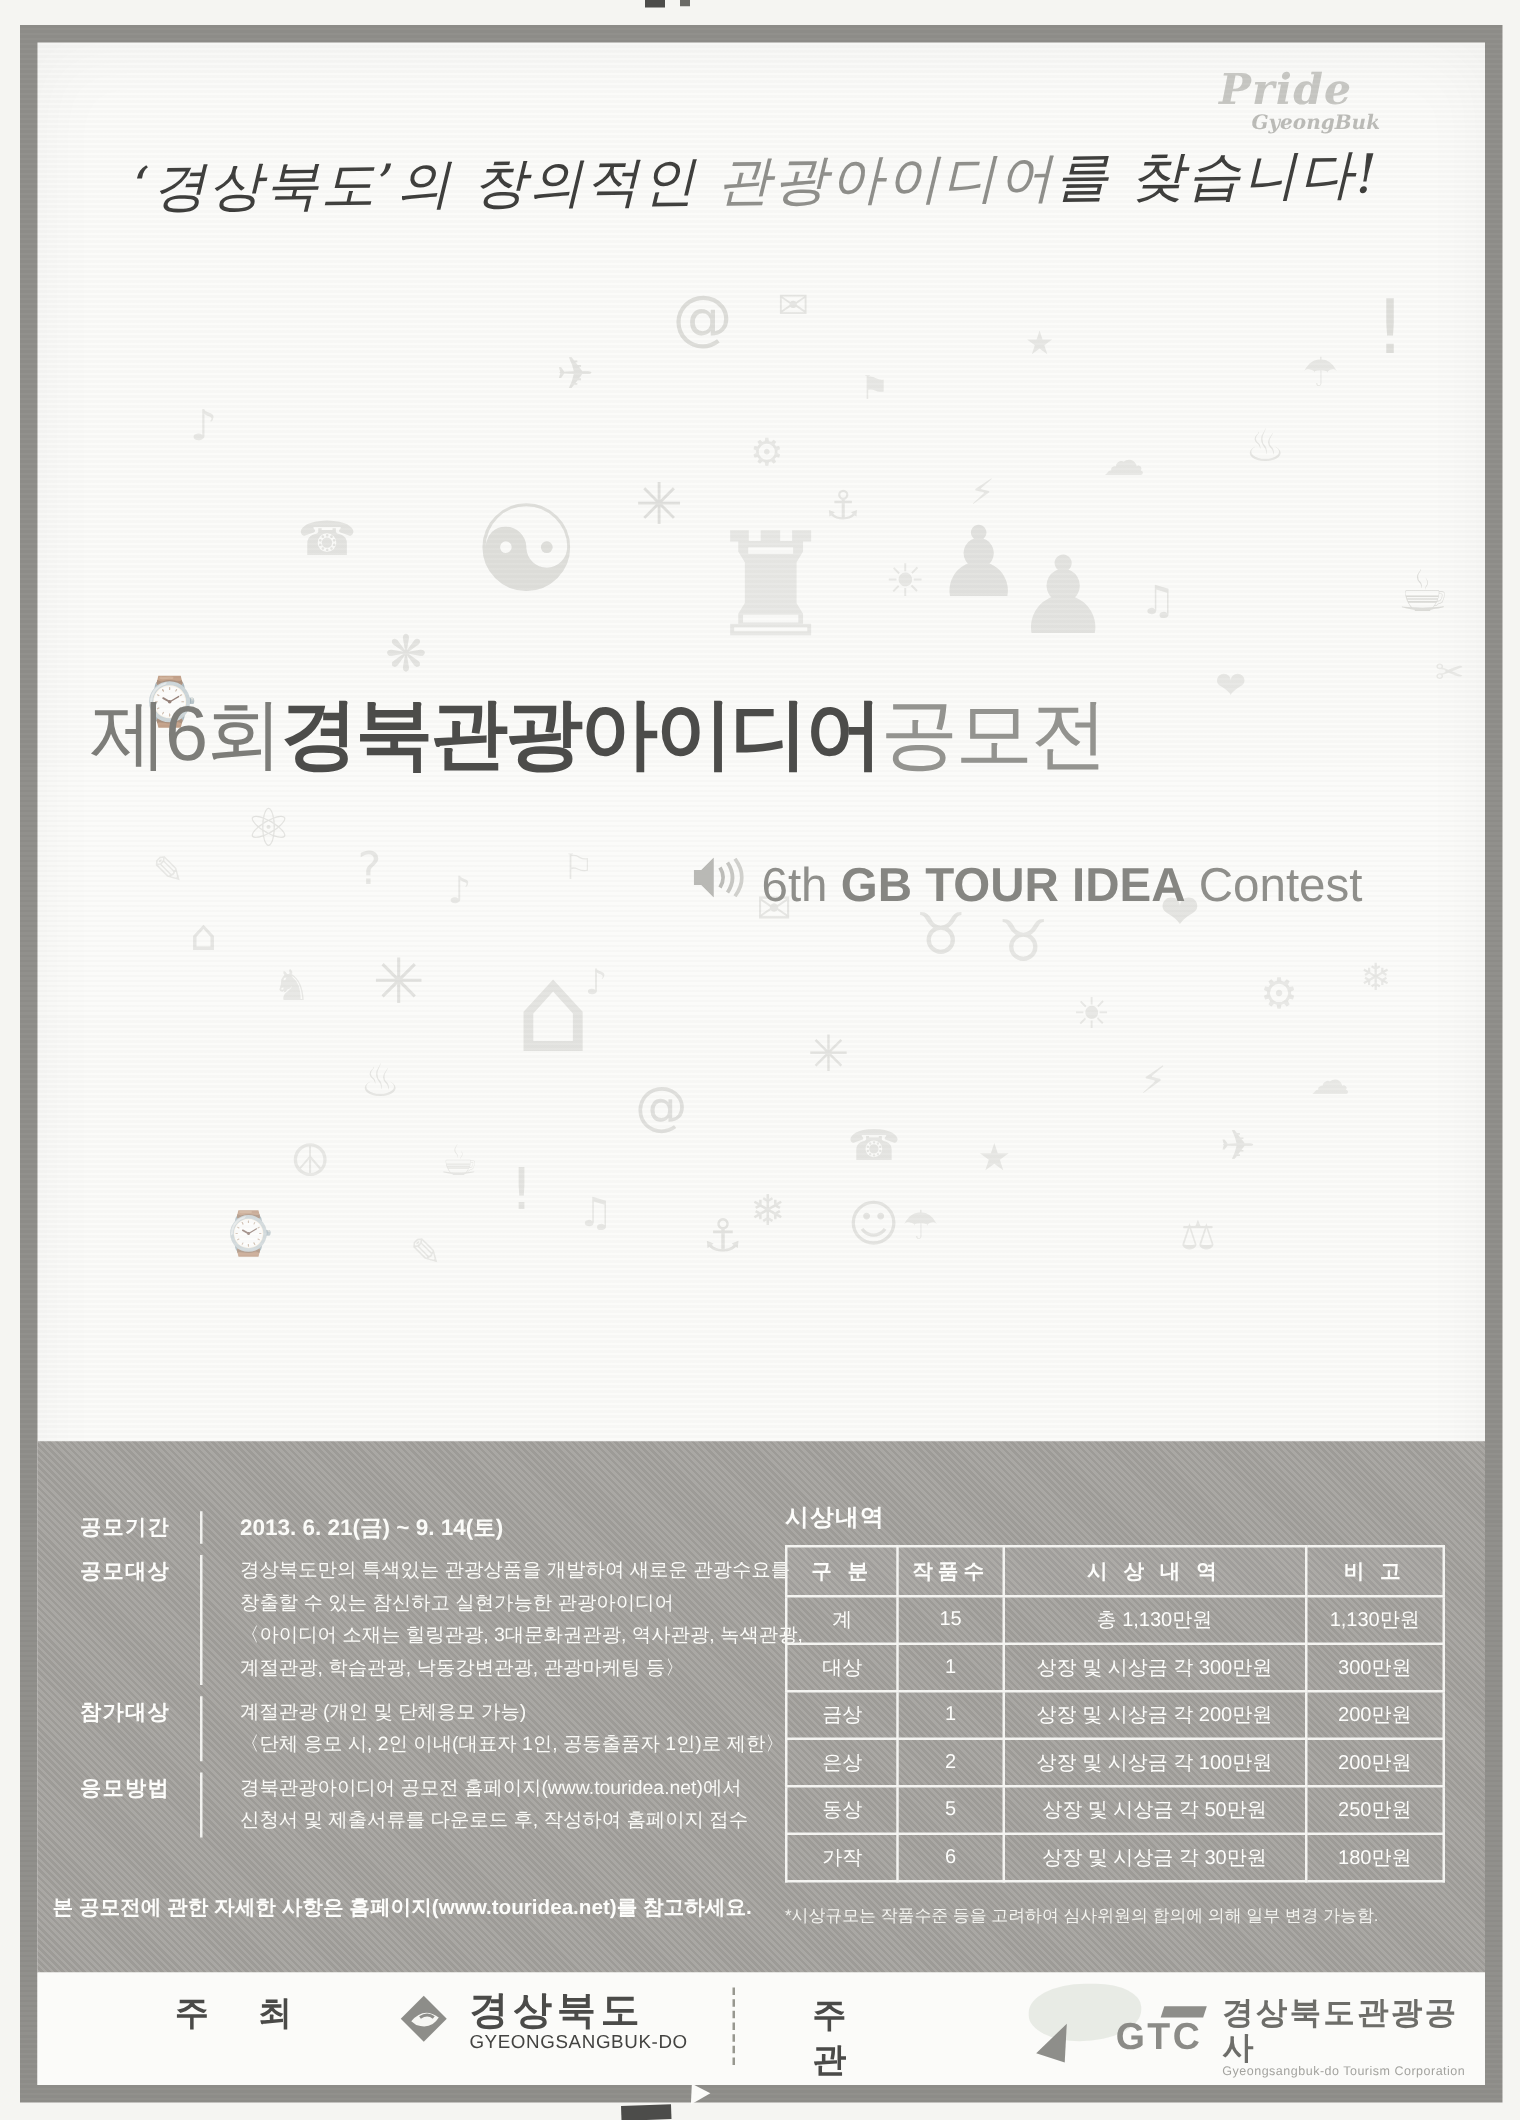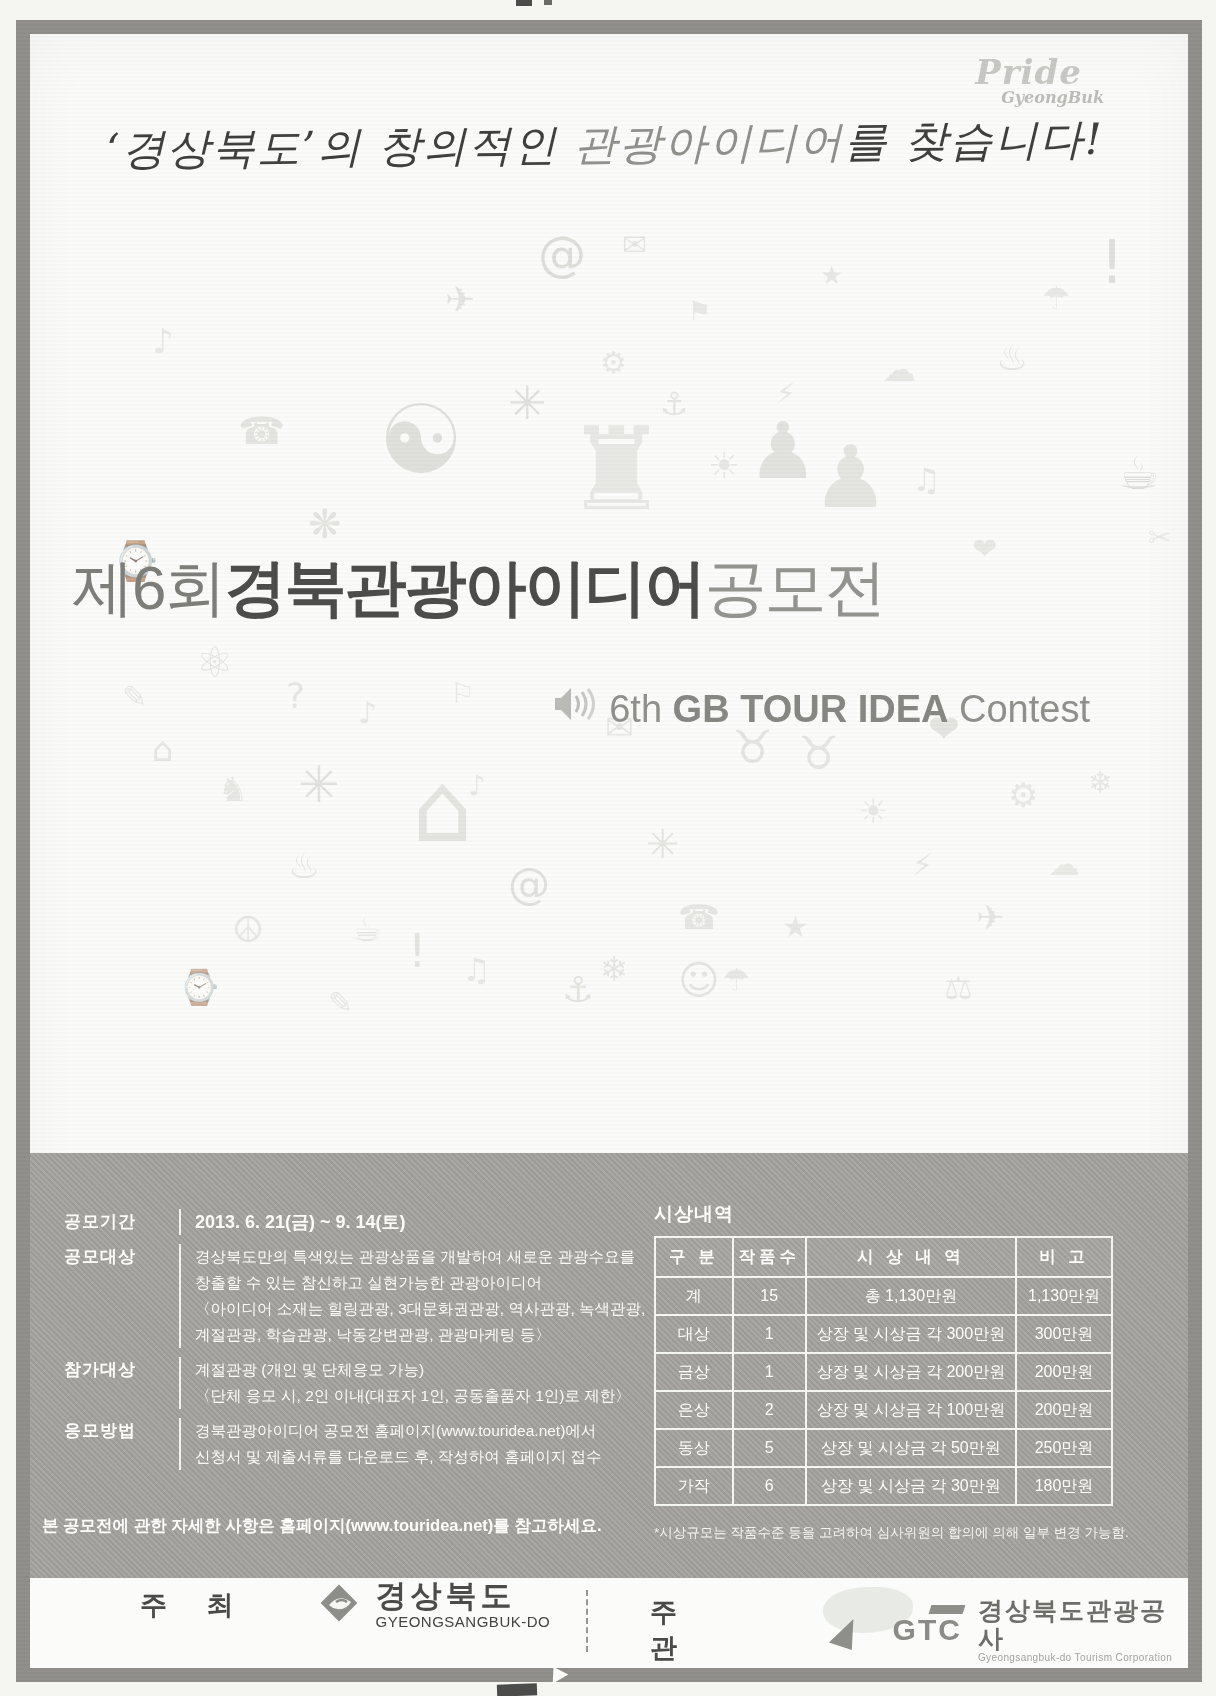--- a/index.html
+++ b/index.html
@@ -42,39 +42,39 @@
   .spk{display:inline-block;vertical-align:middle;margin-right:14px;margin-top:-8px;}
 
   
   .band{position:absolute;left:30px;top:1153px;width:1158px;height:425px;z-index:3;
         background:#a5a39f;
         background-image:repeating-linear-gradient(45deg,rgba(255,255,255,.05) 0 2px,rgba(0,0,0,.05) 2px 4px);
         color:#fff;}
   .info-list{position:absolute;left:34px;top:56px;width:560px;}
   .info-row{display:flex;margin-bottom:9px;}
   .info-label{flex:0 0 92px;font-weight:700;font-size:17px;letter-spacing:1px;line-height:26px;color:#fdfdfb;}
-  .info-body{border-left:2px solid #f2f2ef;padding-left:14px;margin-left:23px;}
+  .info-body{border-left:2px solid #f2f2ef;padding-left:30px;margin-left:4px;}
   .info-line{font-size:15.5px;line-height:26px;color:#fbfbf8;white-space:nowrap;}
   .info-row:first-child .info-line{font-size:18px;font-weight:700;}
   .notice{position:absolute;left:12px;top:362px;width:580px;font-size:16.5px;font-weight:700;
           color:#fdfdfb;white-space:nowrap;}
 
   
-  .awards{position:absolute;left:624px;top:48px;width:459px;}
+  .awards{position:absolute;left:598px;top:48px;width:528px;}
   .awards-title{font-size:19px;font-weight:700;color:#fdfdfb;margin-bottom:9px;letter-spacing:1px;}
   table.aw{width:100%;border-collapse:collapse;table-layout:fixed;}
   table.aw th,table.aw td{border:2px solid #f4f4f1;text-align:center;color:#fdfdfb;
         font-size:16px;padding:0;height:36px;white-space:nowrap;overflow:hidden;}
   table.aw th{height:38px;font-weight:700;letter-spacing:4px;font-size:16.5px;background:rgba(255,255,255,.04);}
   table.aw col.c1{width:17%;} table.aw col.c2{width:16%;} table.aw col.c3{width:46%;} table.aw col.c4{width:21%;}
   .aw-foot{margin-top:18px;font-size:13.5px;color:#f4f4f0;white-space:nowrap;}
 
   
   .footer{position:absolute;left:30px;top:1578px;width:1158px;height:90px;z-index:3;background:#fbfbf9;}
-  .host{position:absolute;left:110px;top:2px;display:flex;align-items:center;}
+  .host{position:absolute;left:110px;top:14px;display:flex;align-items:flex-start;}
   .f-label{font-size:27px;font-weight:700;color:#4a4a48;letter-spacing:16px;}
   .host-logo{margin-left:66px;margin-right:14px;}
   .host-name{font-size:31px;font-weight:700;color:#4b4b49;letter-spacing:4px;line-height:1.05;}
   .host-en{font-size:15px;font-weight:400;color:#434341;letter-spacing:.5px;}
   .f-divider{position:absolute;left:556px;top:12px;height:62px;border-left:2px dashed #97978f;}
   .org{position:absolute;left:620px;top:16px;display:flex;align-items:center;}
   .gtc-wrap{position:relative;margin-left:76px;margin-right:16px;display:flex;align-items:flex-end;gap:32px;}
   .gtc-blob{position:absolute;left:-10px;top:-26px;width:90px;height:46px;background:#d9ded6;
             border-radius:50% 40% 55% 45%;opacity:.55;}
   .gtc-check{width:0;height:0;border-left:16px solid transparent;border-right:8px solid transparent;

